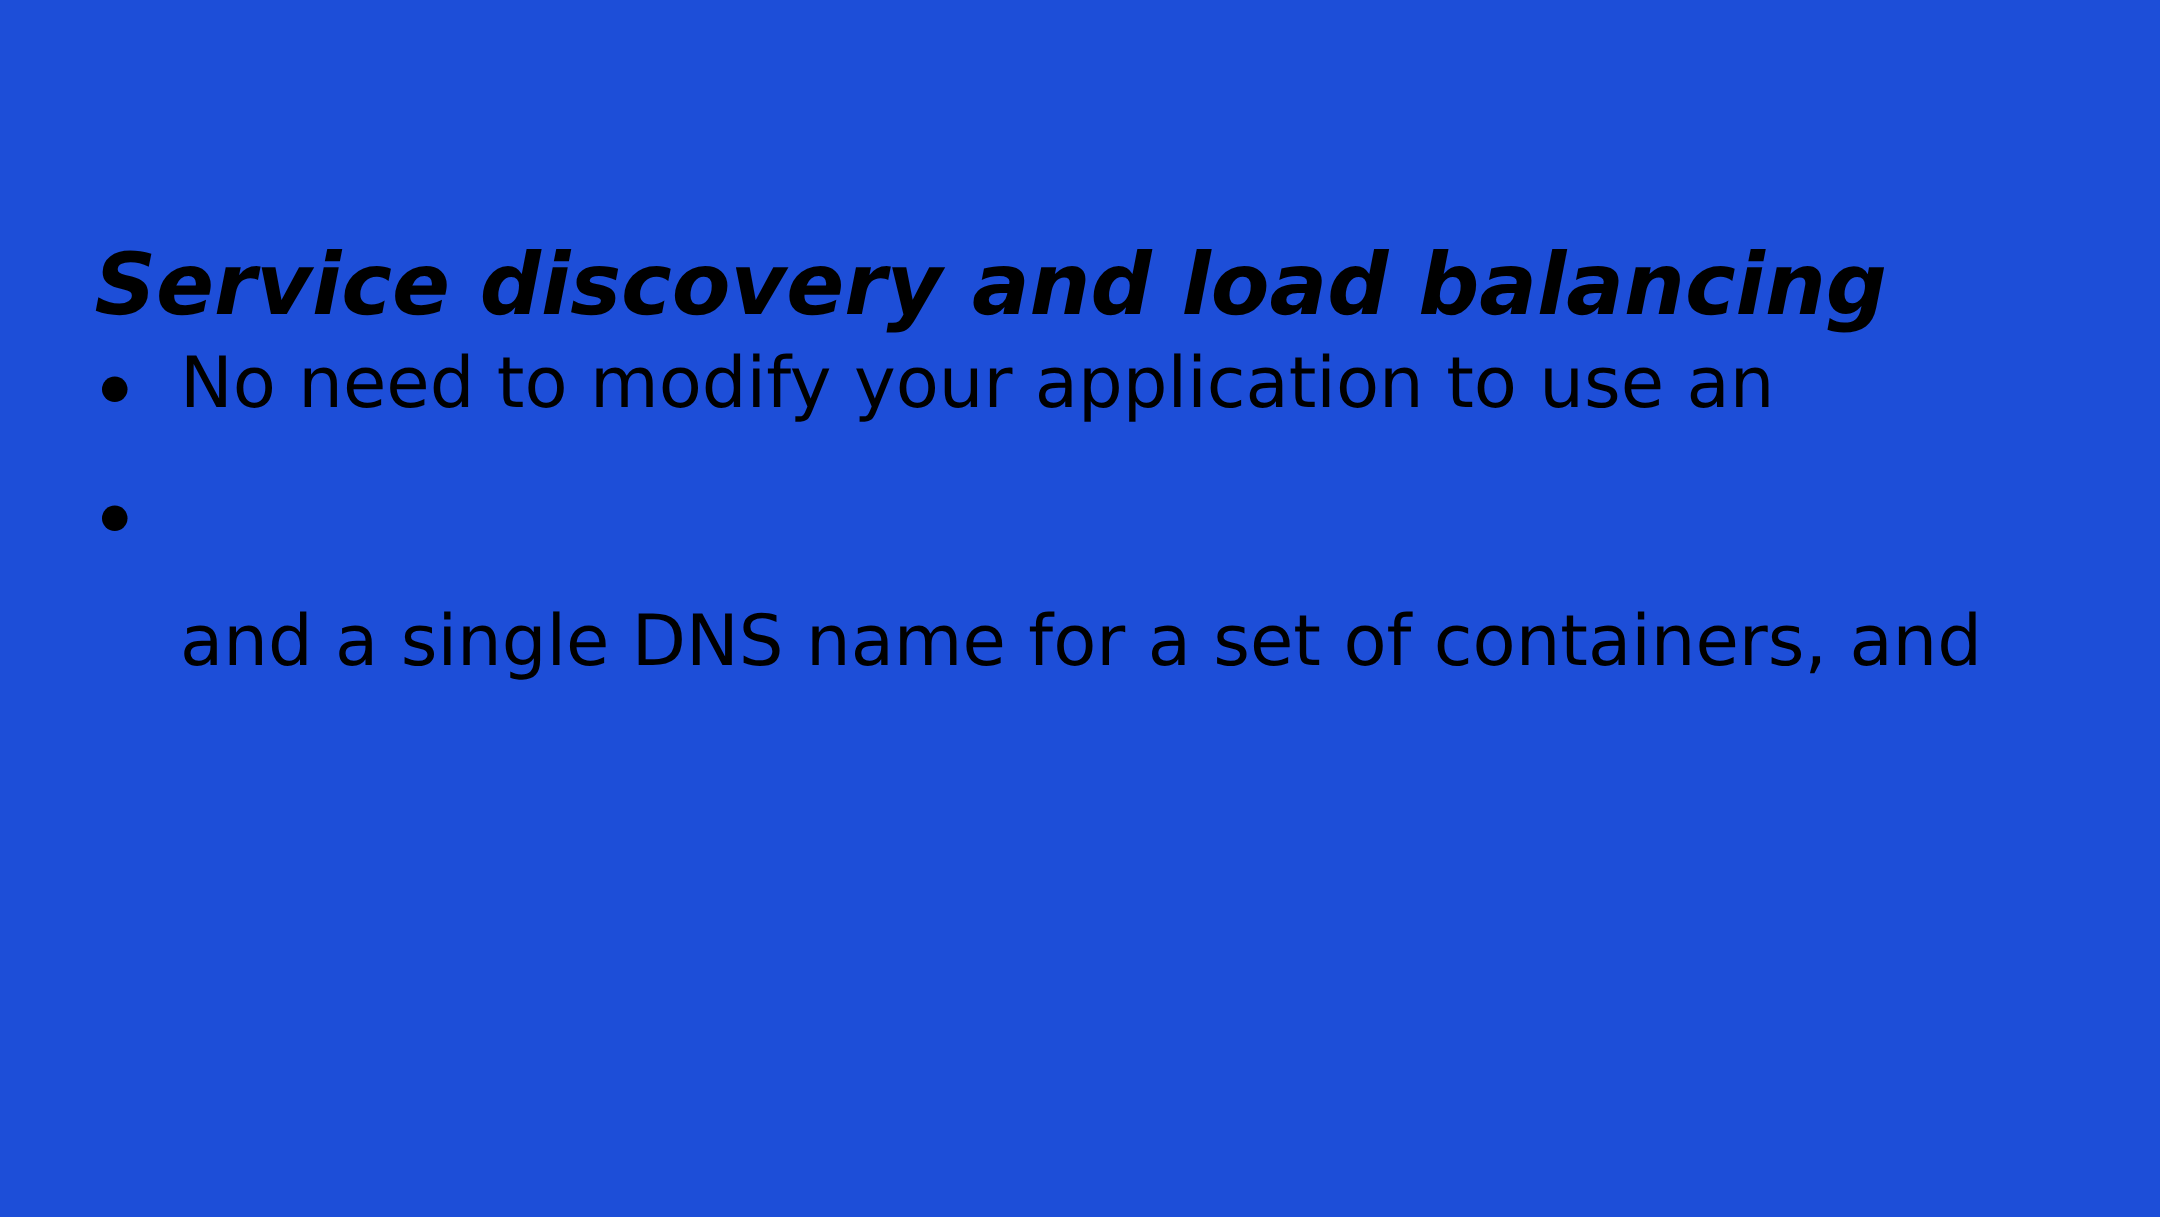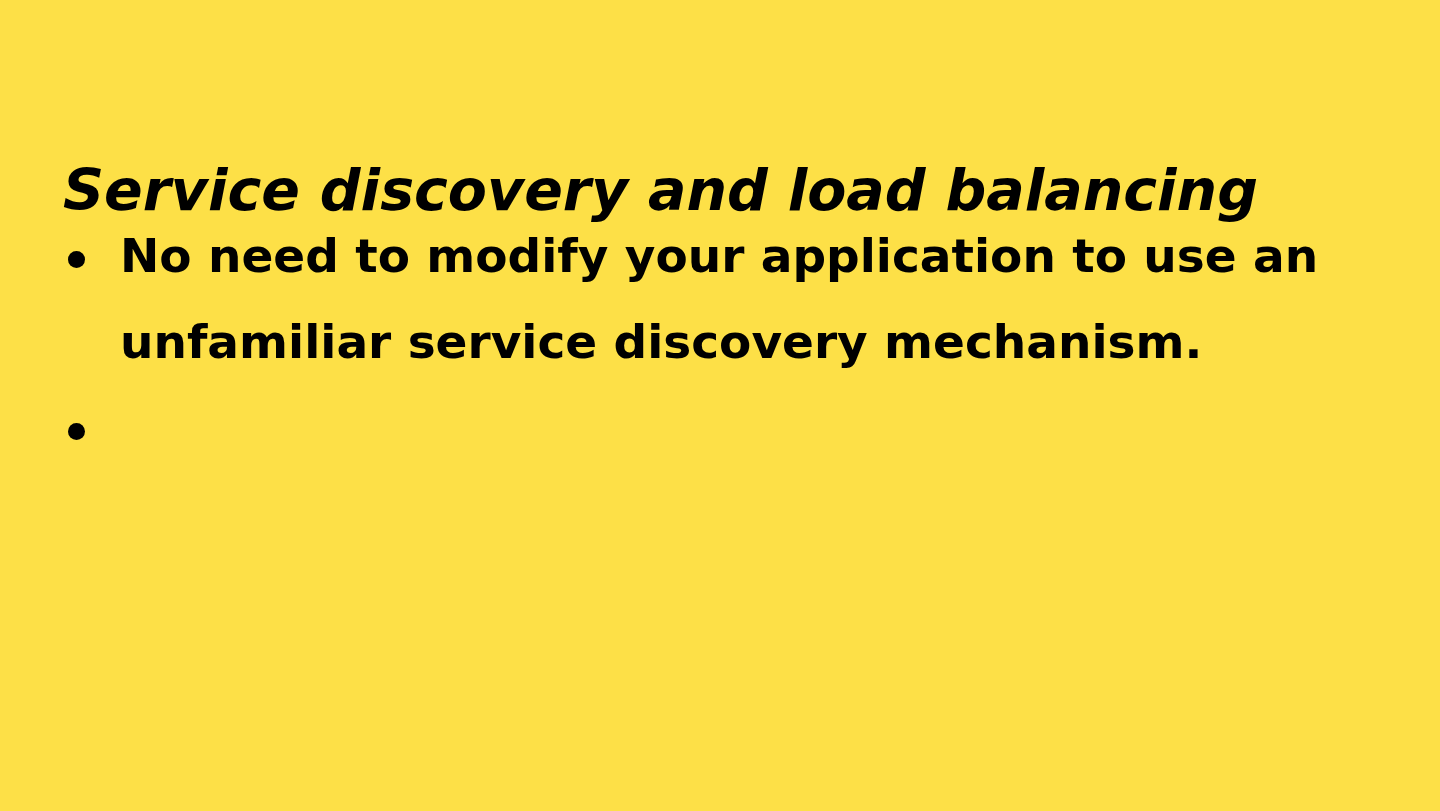--- a/index.html
+++ b/index.html
@@ -4,21 +4,21 @@
 <style>
   html, body {
     margin: 0;
     padding: 0;
     background: #ffffff;
   }
   .slide {
     position: relative;
     width: 1440px;
     height: 811px;
-    background: #fde047;
+    background: #1d4ed8;
     overflow: hidden;
     font-family: "DejaVu Sans", "Liberation Sans", sans-serif;
     color: #000000;
   }
   .slide-title {
     position: absolute;
     left: 63px;
     top: 118px;
     font-size: 57px;
     line-height: 1.2;
@@ -35,34 +35,34 @@
     margin: 0;
     padding: 0;
     list-style: none;
   }
   .bullet-item {
     position: relative;
     margin: 0;
     padding: 0 0 0 52px;
     font-size: 47px;
     line-height: 86px;
-    font-weight: bold;
+    font-weight: normal;
   }
   .bullet-item .bullet-dot {
     position: absolute;
     left: 0;
     top: 38px;
     width: 17px;
     height: 17px;
     border-radius: 50%;
     background: #000000;
   }
 </style>
 </head>
 <body>
 
 <div class="slide">
   <h1 class="slide-title">Service discovery and load balancing</h1>
   <ul class="bullet-list">
-      <li class="bullet-item"><span class="bullet-dot"></span><span>No need to modify your application to use an</span><br><span>unfamiliar service discovery mechanism.</span></li>
-      <li class="bullet-item"><span class="bullet-dot"></span><br><br></li>
+      <li class="bullet-item"><span class="bullet-dot"></span><span>No need to modify your application to use an</span><br></li>
+      <li class="bullet-item"><span class="bullet-dot"></span><br><span>and a single DNS name for a set of containers, and</span><br></li>
     </ul>
 </div>
 
 </body></html>

